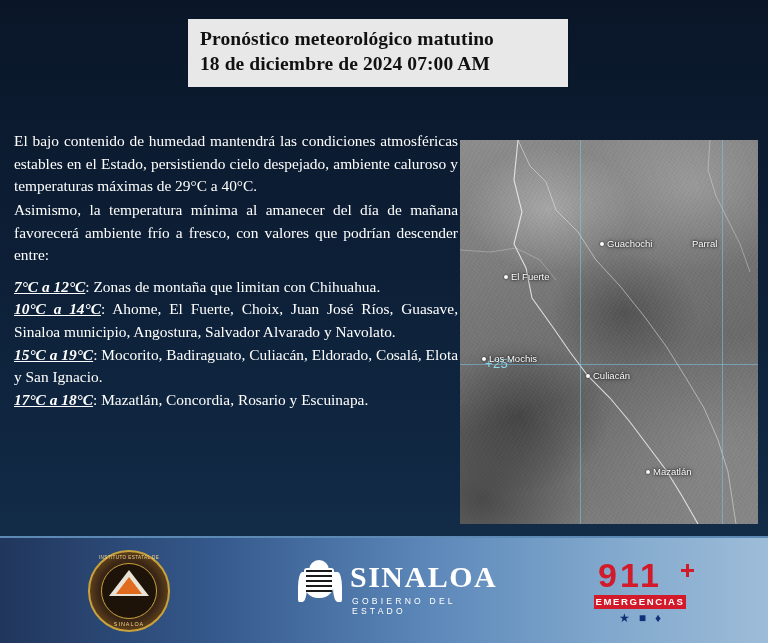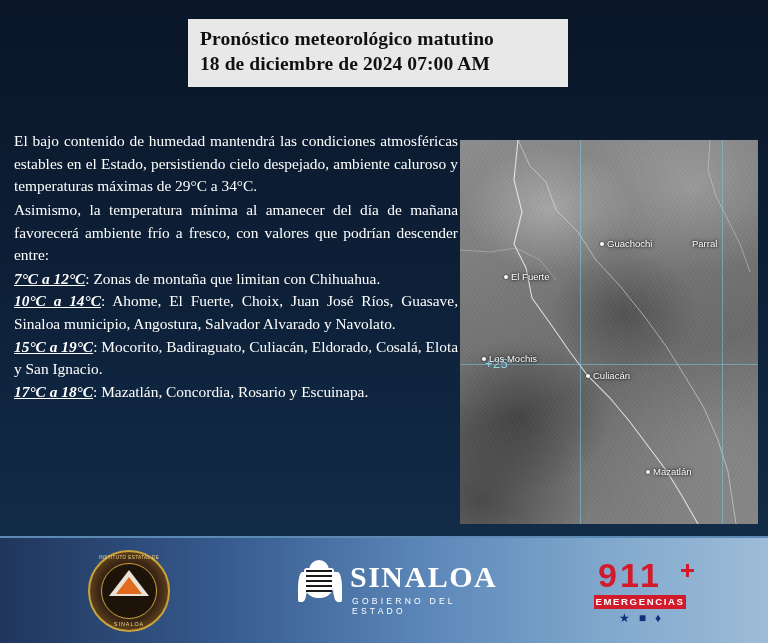--- a/index.html
+++ b/index.html
@@ -65,21 +65,21 @@
     line-height: 1.47;
     text-align: justify;
   }
   .para {
     margin: 0 0 0 0;
   }
   .para + .para {
     margin-top: 1px;
   }
   .rangelist {
-    margin-top: 1px;
+    margin-top: 9px;
   }
   .range-item {
     margin: 0;
     text-align: justify;
   }
   .range-key {
     font-style: italic;
     font-weight: bold;
     text-decoration: underline;
     white-space: nowrap;
@@ -373,21 +373,21 @@
   <div class="header-band">
     <div class="title-box">
       <div class="title-line">Pronóstico meteorológico matutino</div>
       <div class="title-line">18 de diciembre de 2024  07:00 AM</div>
     </div>
   </div>
 
   <div class="content">
 
     <div class="text-col">
-      <p class="para">El bajo contenido de humedad mantendrá las condiciones atmosféricas estables en el Estado, persistiendo cielo despejado, ambiente caluroso y temperaturas máximas de 29°C a 34°C.</p>
+      <p class="para">El bajo contenido de humedad mantendrá las condiciones atmosféricas estables en el Estado, persistiendo cielo despejado, ambiente caluroso y temperaturas máximas de 29°C a 40°C.</p>
       <p class="para">Asimismo, la temperatura mínima al amanecer del día de mañana favorecerá ambiente frío a fresco, con valores que podrían descender entre:</p>
       <div class="rangelist">
         <p class="range-item">
           <span class="range-key">7°C a 12°C</span><span>: Zonas de montaña que limitan con Chihuahua.</span>
         </p>
         <p class="range-item">
           <span class="range-key">10°C a 14°C</span><span>: Ahome, El Fuerte, Choix, Juan José Ríos, Guasave, Sinaloa municipio, Angostura, Salvador Alvarado y Navolato.</span>
         </p>
         <p class="range-item">
           <span class="range-key">15°C a 19°C</span><span>: Mocorito, Badiraguato, Culiacán, Eldorado, Cosalá, Elota y San Ignacio.</span>

